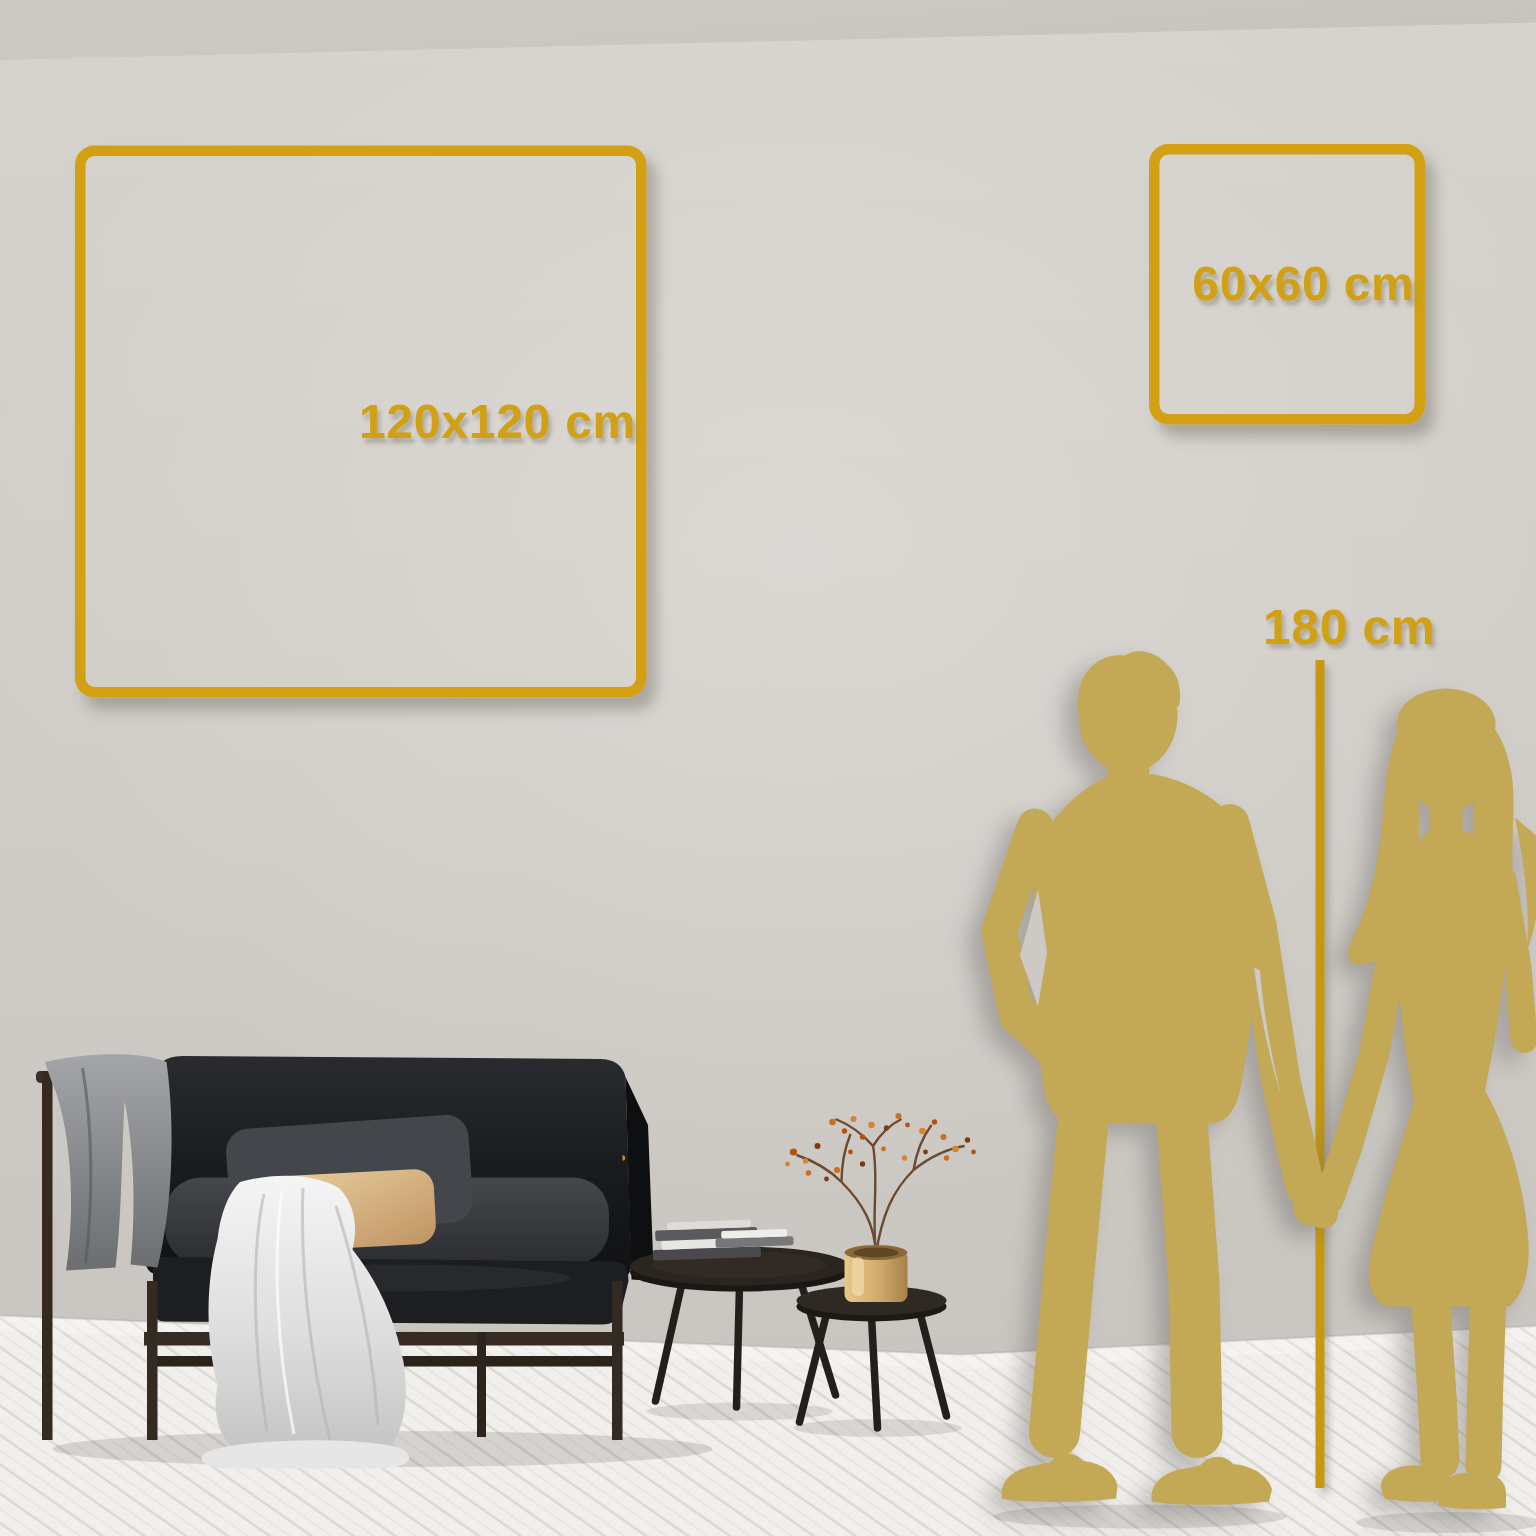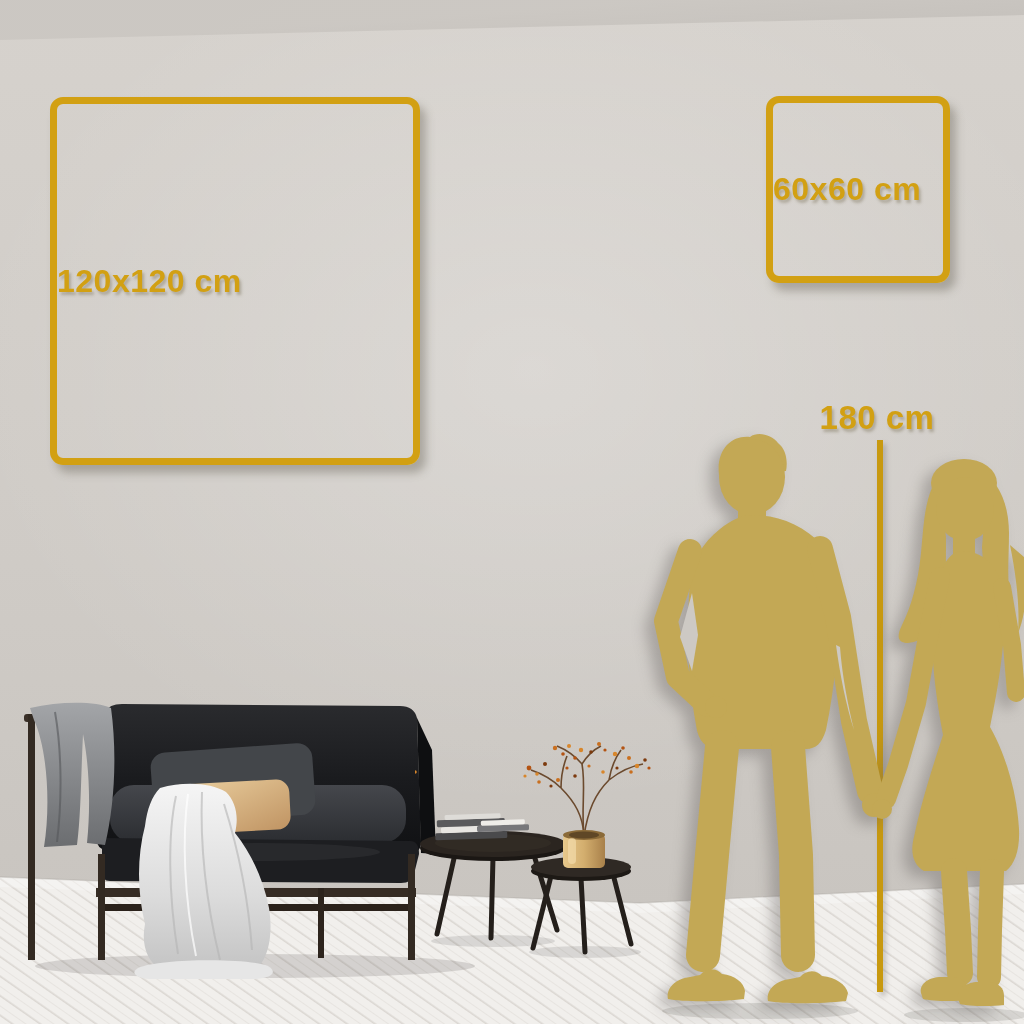--- a/index.html
+++ b/index.html
@@ -11,34 +11,34 @@
       linear-gradient(180deg, var(--wall-light,#D6D2CD) 0%, #CFCBC6 55%, var(--wall-dark,#C7C3BE) 100%);
   }
   .ceiling{
     position:absolute;left:0;top:0;width:1024px;height:42px;z-index:1;
     clip-path:polygon(0 0,1024px 0,1024px 15px,0 40px);
     background:linear-gradient(176deg,#C8C4BF 40%,#BDB9B4 100%);
     opacity:.75;
   }
   .floor-svg{position:absolute;left:0;top:860px;z-index:3;}
   .frame{
-    position:absolute;z-index:2;display:flex;align-items:center;justify-content:flex-start;
+    position:absolute;z-index:2;display:flex;align-items:center;justify-content:flex-end;
     border:7px solid var(--accent-gold,#D2A013);border-radius:13px;
     box-shadow:6px 8px 9px rgba(108,102,90,0.42);
     background:transparent;
   }
   .frame-label{
     color:var(--accent-gold,#D2A013);font-weight:bold;font-size:32px;letter-spacing:.5px;
     text-shadow:2px 3px 3px rgba(125,115,92,0.45);
   }
-  .frame-120{left:50px;top:97px;width:356px;height:354px;}
+  .frame-120{left:50px;top:97px;width:356px;height:354px;padding-left:11px;}
   .frame-90{left:456px;top:95px;width:268px;height:269px;}
   .frame-60{left:766px;top:96px;width:170px;height:173px;}
   .height-label{
-    position:absolute;left:797px;top:399px;width:160px;z-index:6;text-align:center;
+    position:absolute;left:797px;top:399px;width:160px;z-index:6;text-align:right;
     color:var(--accent-gold,#D2A013);font-weight:bold;font-size:33px;letter-spacing:.5px;
     text-shadow:2px 3px 3px rgba(125,115,92,0.45);
   }
   .height-line{
     position:absolute;left:877px;top:440px;width:6px;height:552px;z-index:6;
     background:var(--accent-gold-dark,#C8990F);
     box-shadow:3px 4px 5px rgba(110,104,92,0.35);
   }
   .sofa-svg{position:absolute;left:10px;top:692px;z-index:4;}
   .tables-svg{position:absolute;left:415px;top:738px;z-index:5;}

